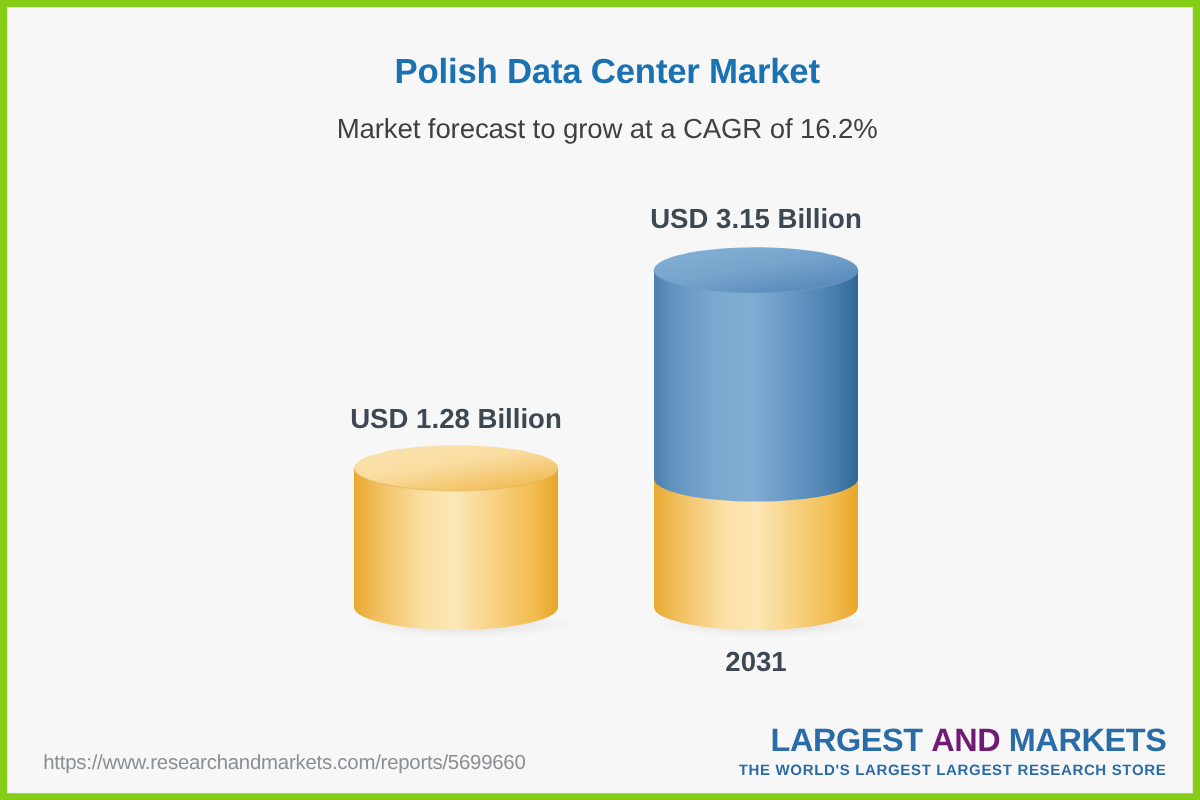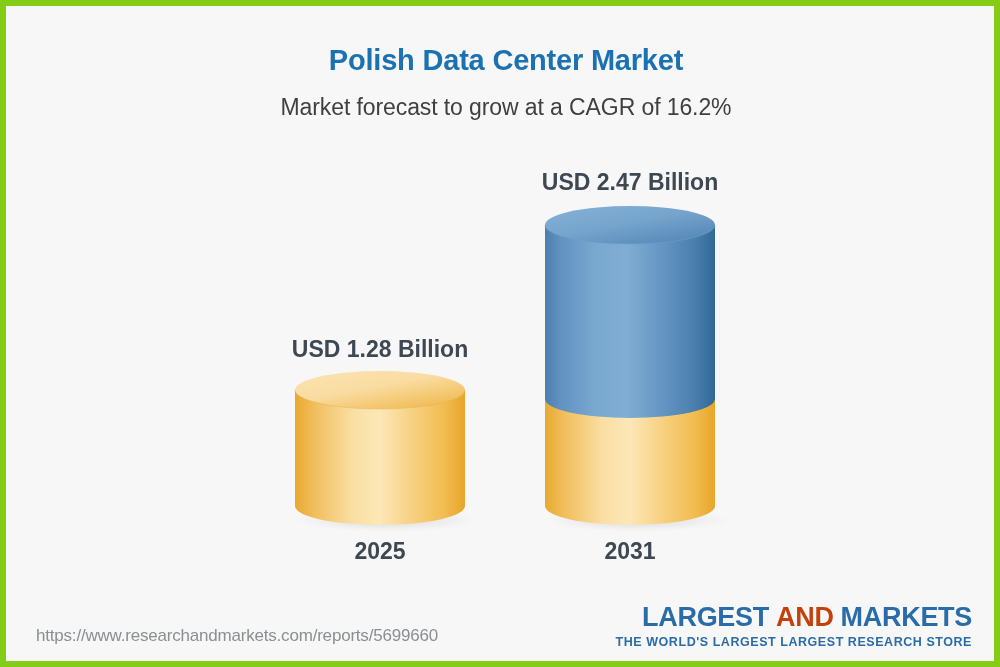--- a/index.html
+++ b/index.html
@@ -96,21 +96,21 @@
     text-align: right;
     line-height: 1;
   }
   #logo-wordmark {
     font-size: 27px;
     font-weight: bold;
     color: #2a6ca8;
     letter-spacing: -0.3px;
     white-space: nowrap;
   }
-  #logo-wordmark .gold { color: #c2410c; }
+  #logo-wordmark .gold { color: #701a75; }
   #logo-tagline {
     margin-top: 5px;
     font-size: 12.5px;
     font-weight: bold;
     color: #2a6ca8;
     letter-spacing: 0.55px;
     white-space: nowrap;
   }
 </style>
 </head>
@@ -151,23 +151,22 @@
 
       <ellipse cx="99" cy="152" rx="93" ry="12" fill="url(#shadowG)"></ellipse>
 
       <path d="M7,22 L7,138 A85,19 0 0 0 177,138 L177,22 Z" fill="url(#goldBody)"></path>
 
       <ellipse cx="92" cy="22" rx="85" ry="19" fill="url(#goldTop)"></ellipse>
 
       <path d="M7,22 A85,19 0 0 0 177,22" fill="none" stroke="#e6b257" stroke-opacity="0.55" stroke-width="1"></path>
     </svg>
 
-    <div class="cat-label" style="left:284px; top:532px; width:180px;">2025</div>
-
-    <div class="value-label" style="left:524px; top:163px; width:200px;">USD 2.47 Billion</div>
+
+    <div class="value-label" style="left:524px; top:163px; width:200px;">USD 3.15 Billion</div>
 
     <svg class="cyl-group" style="left:532px; top:197px;" width="190" height="330" viewBox="0 0 190 330">
       <defs>
         <linearGradient id="blueBody" x1="0" y1="0" x2="1" y2="0">
           <stop offset="0%" stop-color="#4b7fae"></stop>
           <stop offset="9%" stop-color="#6192c0"></stop>
           <stop offset="30%" stop-color="#7aa9d0"></stop>
           <stop offset="48%" stop-color="#7fadd3"></stop>
           <stop offset="68%" stop-color="#6696c4"></stop>
           <stop offset="88%" stop-color="#4a7fad"></stop>

